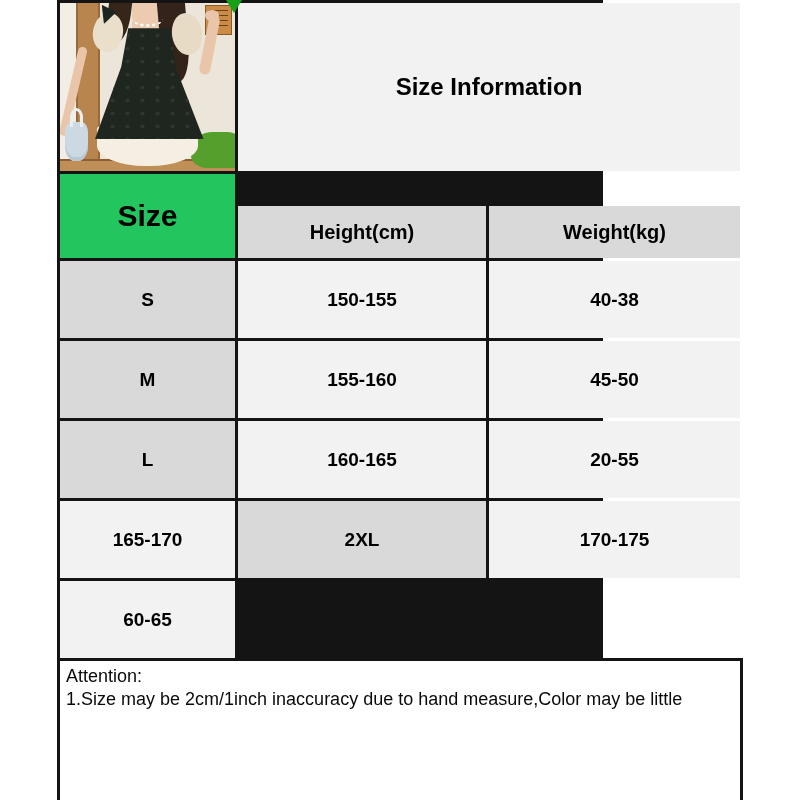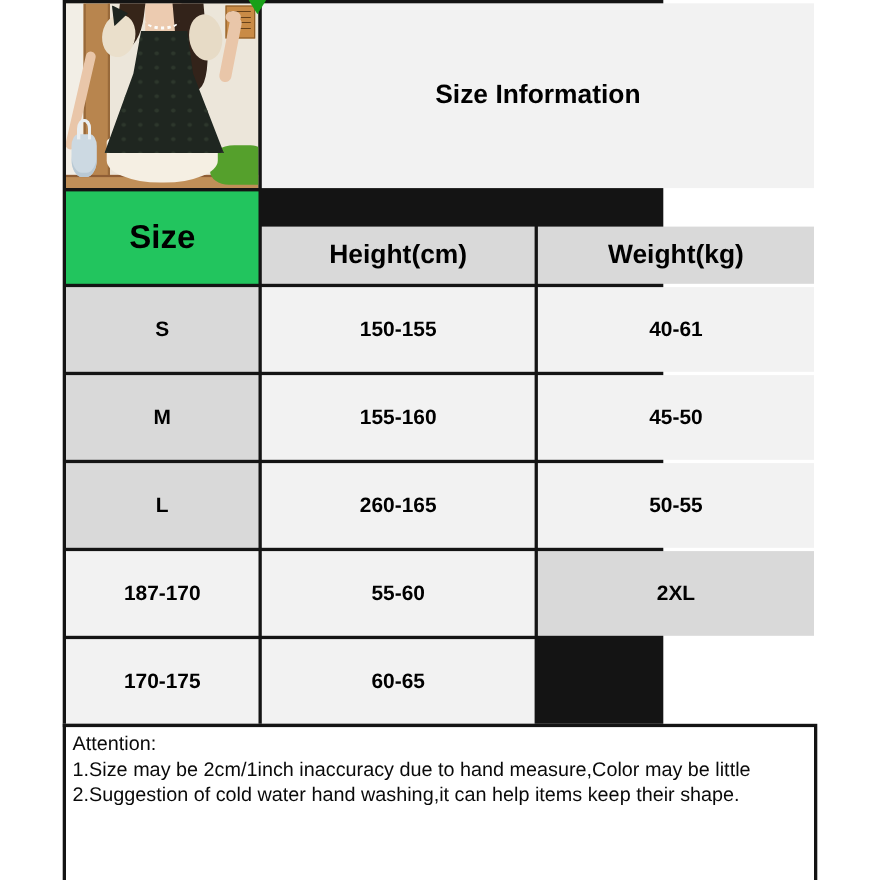--- a/index.html
+++ b/index.html
@@ -16,21 +16,21 @@
   .size-grid {
     position:absolute; left:57px; top:0; width:546px; height:661px;
     background:#141414;
     display:grid;
     grid-template-columns:175px 248px 251px;
     grid-template-rows:168px 84px repeat(5, 77px);
     gap:3px; padding:3px;
   }
   .cell { display:flex; align-items:center; justify-content:center; text-align:center; overflow:hidden; }
   .c-title { grid-column:2 / 4; background:#f2f2f2; font-weight:700; font-size:24px; }
-  .c-head  { background:#d9d9d9; font-weight:700; font-size:24px;margin-top:32px; }
+  .c-head  { background:#d9d9d9; font-weight:700; font-size:20px;margin-top:32px; }
   .c-head-size { background:#22c55e; font-weight:700; font-size:30px; }
   .c-size  { background:#d9d9d9; font-weight:700; font-size:19px; }
   .c-val   { background:#f2f2f2; font-weight:700; font-size:19px;text-align:center; }
 
   
   .corner-marker {
     position:absolute; left:226px; top:0; width:0; height:0;
     border-left:8px solid transparent; border-right:8px solid transparent;
     border-top:13px solid #18a018; z-index:5;
   }
@@ -111,40 +111,38 @@
       </div>
     </div>
     <div class="cell c-title">Size Information</div>
 
     <div class="cell c-head-size">Size</div>
     <div class="cell c-head">Height(cm)</div>
     <div class="cell c-head">Weight(kg)</div>
 
     <div class="cell c-size">S</div>
     <div class="cell c-val">150-155</div>
-    <div class="cell c-val">40-61</div>
+    <div class="cell c-val">40-38</div>
 
     <div class="cell c-size">M</div>
     <div class="cell c-val">155-160</div>
     <div class="cell c-val">45-50</div>
 
     <div class="cell c-size">L</div>
-    <div class="cell c-val">260-165</div>
-    <div class="cell c-val">50-55</div>
+    <div class="cell c-val">160-165</div>
+    <div class="cell c-val">20-55</div>
 
-    <div class="cell c-val">187-170</div>
-    <div class="cell c-val">55-60</div>
+    <div class="cell c-val">165-170</div>
 
     <div class="cell c-size">2XL</div>
     <div class="cell c-val">170-175</div>
     <div class="cell c-val">60-65</div>
 
   </div>
 
   <div class="corner-marker"></div>
 
   <div class="attention">
     <div>Attention:</div>
     <div>1.Size may be 2cm/1inch inaccuracy due to hand measure,Color may be little</div>
-    <div>2.Suggestion of cold water hand washing,it can help items keep their shape.</div>
   </div>
 
 </div>
 
 </body></html>

